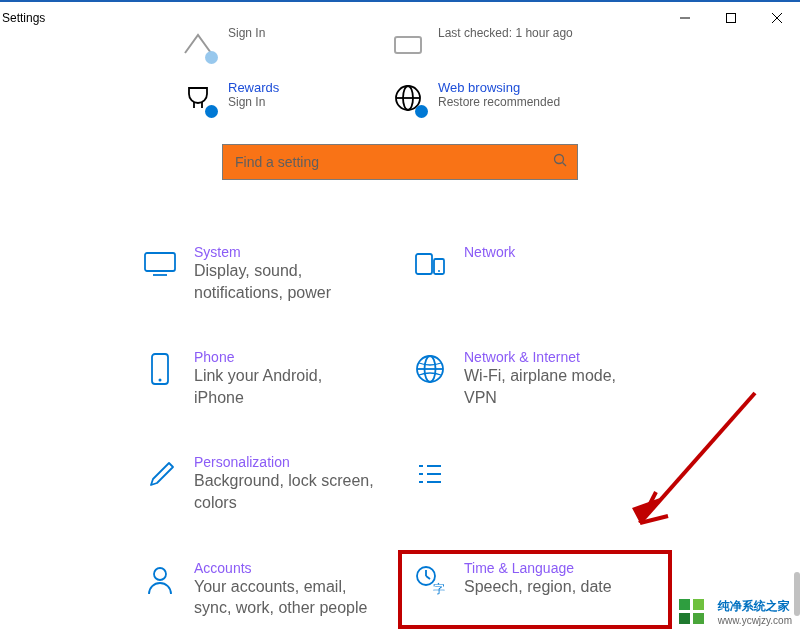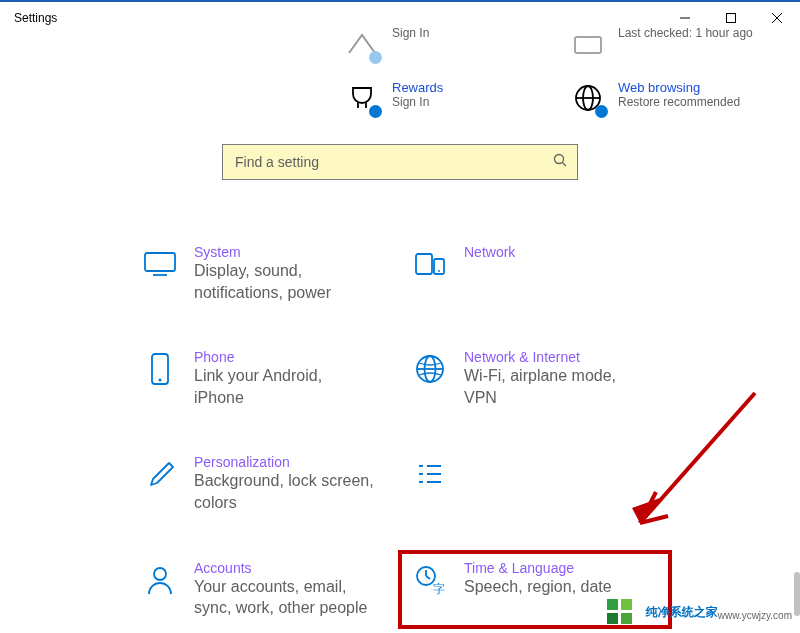--- a/index.html
+++ b/index.html
@@ -12,21 +12,21 @@
     color: #000;
     overflow: hidden;
     position: relative;
   }
   
   .title-bar {
     height: 32px;
     display: flex;
     align-items: center;
     justify-content: space-between;
-    padding-left: 14px;
+    padding-left: 2px;
     border-top: 2px solid #1a5fb4;
   }
   .title-bar .title {
     font-size: 12px;
     color: #000;
   }
   .win-controls {
     display: flex;
   }
   .win-btn {
@@ -34,24 +34,24 @@
     height: 32px;
     display: flex;
     align-items: center;
     justify-content: center;
   }
   .win-btn svg { display: block; }
 
   
   .status-row {
     display: flex;
-    gap: 16px;
+    gap: 0;
     padding: 0;
     margin-top: 0;
-    justify-content: flex-end;
+    justify-content: center;
   }
   .status-tile {
     display: flex;
     width: 210px;
     align-items: flex-start;
   }
   .status-tile .icon-wrap {
     width: 36px;
     height: 36px;
     position: relative;
@@ -91,21 +91,21 @@
     justify-content: center;
     margin-top: 28px;
   }
   .search-box {
     width: 334px;
     height: 34px;
     border: 1px solid #7a7a7a;
     display: flex;
     align-items: center;
     padding: 0 10px;
-    background: #fef9c3;
+    background: #f97316;
   }
   .search-box input {
     flex: 1;
     border: none;
     outline: none;
     font-size: 14px;
     font-family: inherit;
     color: #000;
     background: transparent;
   }
@@ -166,23 +166,22 @@
     bottom: 6px;
     display: flex;
     align-items: center;
   }
   .watermark .logo {
     width: 30px;
     height: 30px;
   }
   .watermark .wm-text {
     display: flex;
-    flex-direction: row;
+    flex-direction: column;
     margin-left: 11px;
-    align-items: flex-end;
   }
   .wm-text .line1 { font-size: 12px; color: #0070c0; font-weight: 600; }
   .wm-text .line2 { font-size: 10px; color: #666; }
 
   
   .scroll-thumb {
     position: absolute;
     right: 0;
     top: 572px;
     width: 6px;

